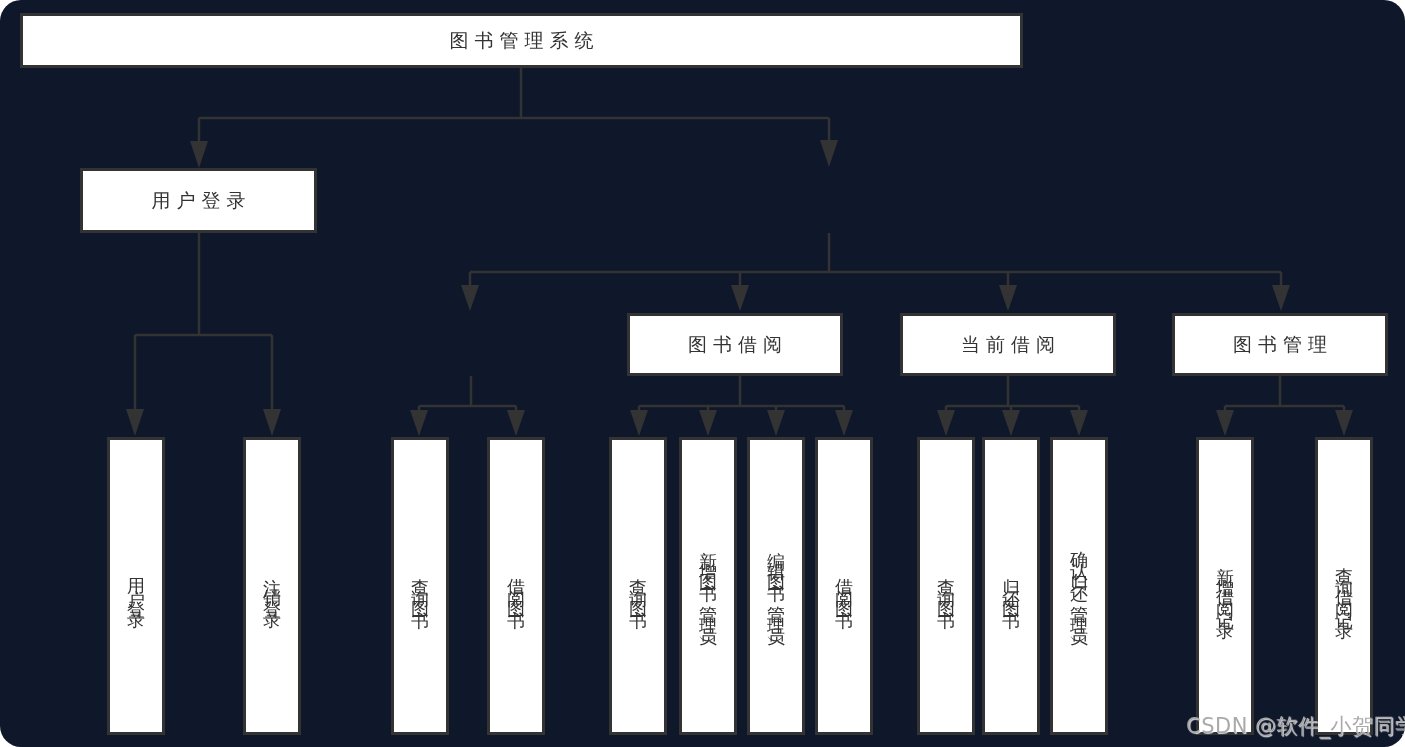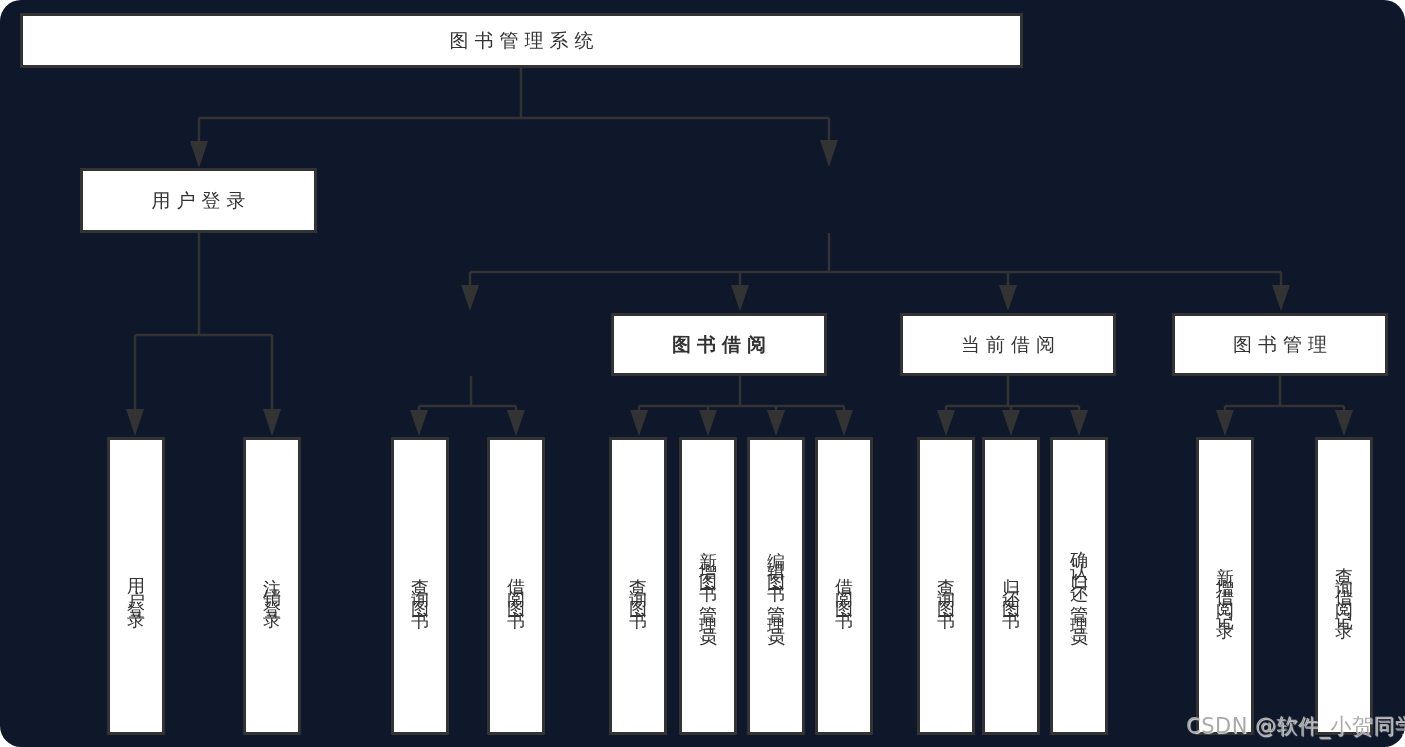--- a/index.html
+++ b/index.html
@@ -37,21 +37,21 @@
     color:#333333;
   }
   
   .n-root{left:20px;top:13px;width:1003px;height:55px;}
   
   .n-userlogin{left:80px;top:168px;width:237px;height:65px;}
   .n-bookmgmt{left:712px;top:168px;width:235px;height:65px;}
   
   .lv3{top:313px;width:216px;height:63px;}
   .n-newbook{left:363px;}
-  .n-borrow{left:611px;font-weight:bold;}
+  .n-borrow{left:627px;}
   .n-current{left:900px;}
   .n-records{left:1172px;}
   
   .lv4{top:437px;width:58px;height:298px;}
   .x107{left:107px;} .x243{left:243px;}
   .x391{left:391px;} .x487{left:487px;}
   .x609{left:609px;} .x679{left:679px;} .x747{left:747px;} .x815{left:815px;}
   .x917{left:917px;} .x982{left:982px;} .x1050{left:1050px;}
   .x1196{left:1196px;} .x1315{left:1315px;}
   #watermark{

